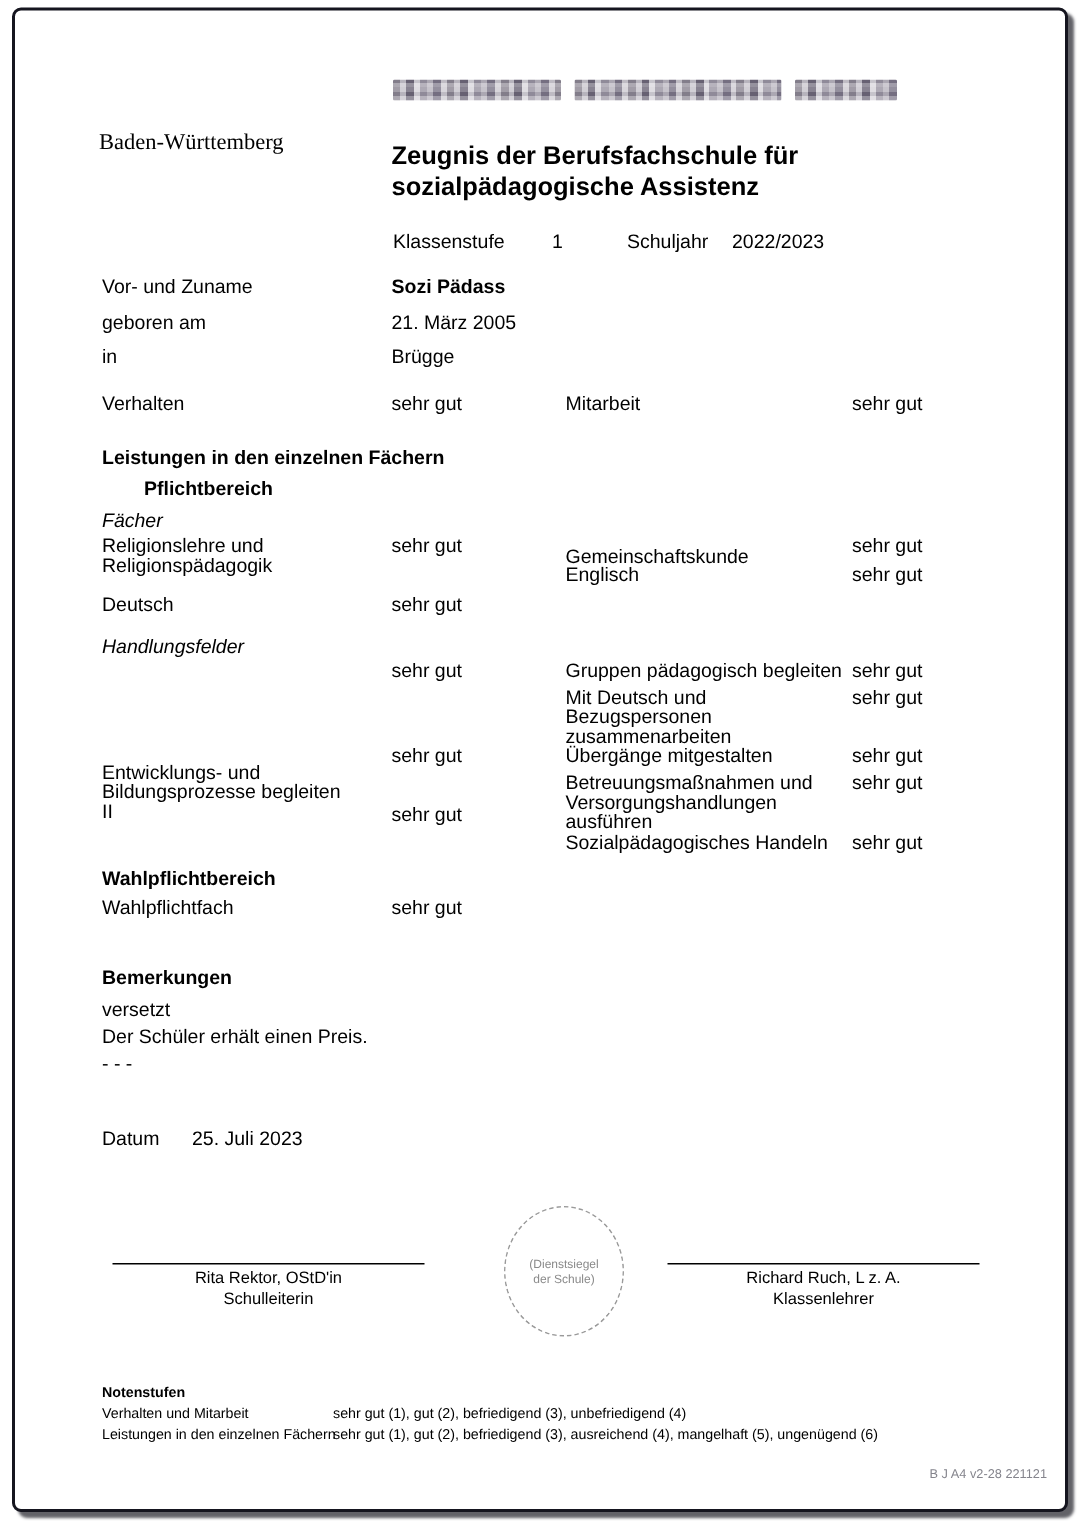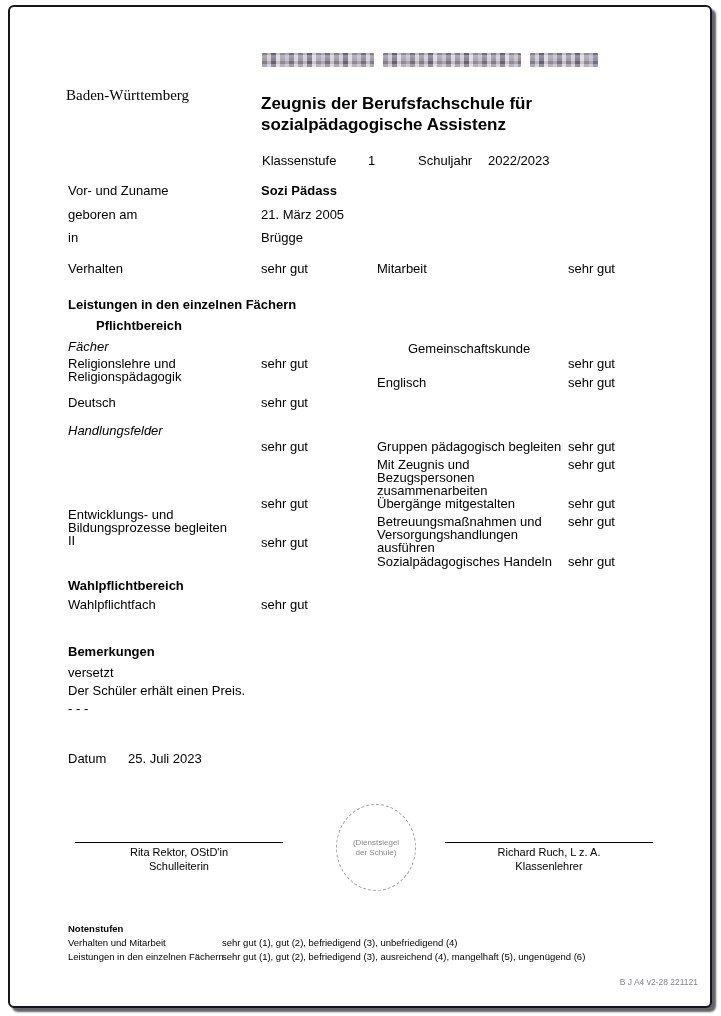--- a/index.html
+++ b/index.html
@@ -57,33 +57,33 @@
   <div class="t" style="left:261px;top:262px;">sehr gut</div>
   <div class="t" style="left:377px;top:262px;">Mitarbeit</div>
   <div class="t" style="left:568px;top:262px;">sehr gut</div>
 
   <div class="t b" style="left:68px;top:298px;">Leistungen in den einzelnen Fächern</div>
   <div class="t b" style="left:68px;top:319px;margin-left:28px;">Pflichtbereich</div>
   <div class="t i" style="left:68px;top:340px;">Fächer</div>
 
   <div class="t wrap" style="left:68px;top:357px;width:160px;">Religionslehre und Religionspädagogik</div>
   <div class="t" style="left:261px;top:357px;">sehr gut</div>
-  <div class="t" style="left:377px;top:342px;margin-left:31px;">Gemeinschaftskunde</div>
+  <div class="t" style="left:377px;top:364px;">Gemeinschaftskunde</div>
   <div class="t" style="left:568px;top:357px;">sehr gut</div>
   <div class="t" style="left:377px;top:376px;">Englisch</div>
   <div class="t" style="left:568px;top:376px;">sehr gut</div>
   <div class="t" style="left:68px;top:396px;">Deutsch</div>
   <div class="t" style="left:261px;top:396px;">sehr gut</div>
 
   <div class="t i" style="left:68px;top:424px;">Handlungsfelder</div>
 
   <div class="t" style="left:261px;top:440px;">sehr gut</div>
   <div class="t wrap" style="left:377px;top:440px;width:185px;">Gruppen pädagogisch begleiten</div>
   <div class="t" style="left:568px;top:440px;">sehr gut</div>
-  <div class="t wrap" style="left:377px;top:458px;width:170px;">Mit Zeugnis und Bezugspersonen zusammenarbeiten</div>
+  <div class="t wrap" style="left:377px;top:458px;width:170px;">Mit Deutsch und Bezugspersonen zusammenarbeiten</div>
   <div class="t" style="left:568px;top:458px;">sehr gut</div>
 
   <div class="t" style="left:261px;top:497px;">sehr gut</div>
   <div class="t" style="left:377px;top:497px;">Übergänge mitgestalten</div>
   <div class="t" style="left:568px;top:497px;">sehr gut</div>
   <div class="t wrap" style="left:377px;top:515px;width:172px;">Betreuungsmaßnahmen und Versorgungshandlungen ausführen</div>
   <div class="t" style="left:568px;top:515px;">sehr gut</div>
 
   <div class="t wrap" style="left:68px;top:508px;width:160px;">Entwicklungs- und Bildungsprozesse begleiten II</div>
   <div class="t" style="left:261px;top:536px;">sehr gut</div>

